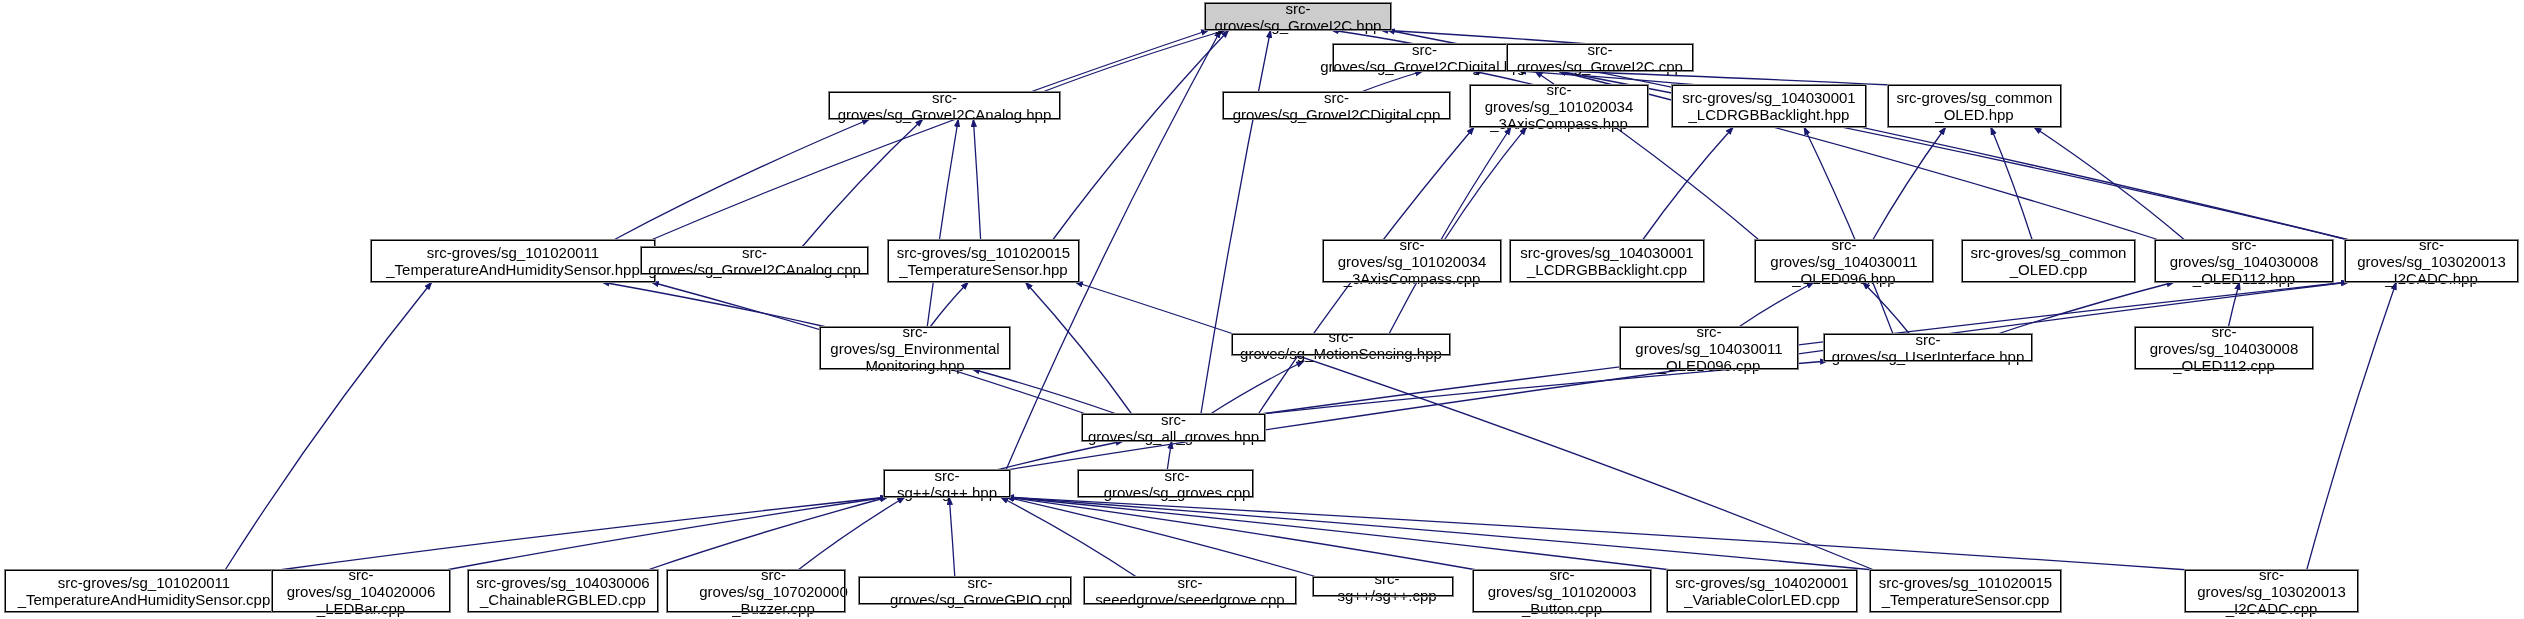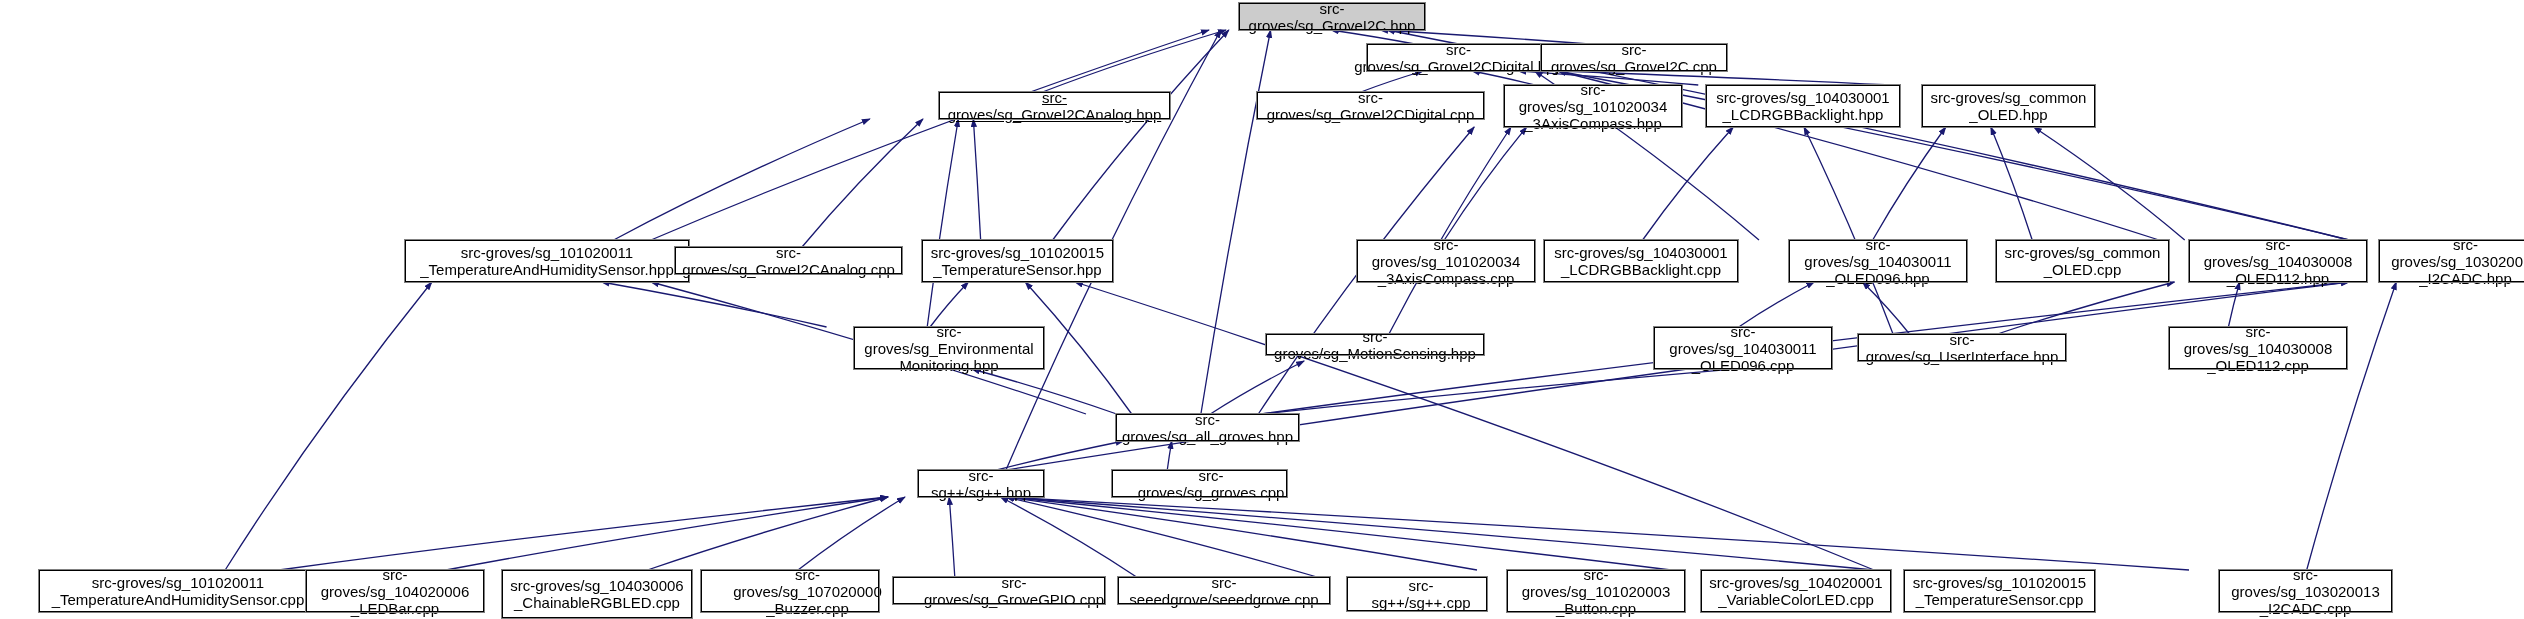--- a/index.html
+++ b/index.html
@@ -17,21 +17,20 @@
     background:#ffffff;
     border:1px solid #000000;
     outline:1px solid #808080;
     display:flex;align-items:center;justify-content:center;
     text-align:center;
     font-size:15px;
     line-height:17px;
     color:#000000;
     white-space:pre-line;
     padding:2px 6px;
-    margin-left:34px;
   }
   .node.root{
     background:#cccccc;
   }
 </style>
 </head>
 <body>
 
 <div id="canvas">
   <svg class="edges">
@@ -97,21 +96,21 @@
         <path d="M1477,570 Q1269.76,533.5 1006,497" fill="none" stroke="#191970" stroke-width="1.3" marker-end="url(#arrow)"></path>
         <path d="M1671,570 Q1378.4,533.5 1006,497" fill="none" stroke="#191970" stroke-width="1.3" marker-end="url(#arrow)"></path>
         <path d="M1874,570 Q1492.08,533.5 1006,497" fill="none" stroke="#191970" stroke-width="1.3" marker-end="url(#arrow)"></path>
         <path d="M2189,570 Q1668.48,533.5 1006,497" fill="none" stroke="#191970" stroke-width="1.3" marker-end="url(#arrow)"></path>
       </g>
   </svg>
   <div id="node-layer">
       <div class="node root" style="left: 1205px; top: 3px; width: 186px; height: 27px;">src-groves/sg_GroveI2C.hpp</div>
       <div class="node" style="left: 1333px; top: 44px; width: 183px; height: 27px;">src-groves/sg_GroveI2CDigital.hpp</div>
       <div class="node" style="left: 1507px; top: 44px; width: 186px; height: 27px;">src-groves/sg_GroveI2C.cpp</div>
-      <div class="node" style="left: 905px; top: 92px; width: 231px; height: 27px; text-decoration: underline;">src-groves/sg_GroveI2CAnalog.hpp</div>
+      <div class="node" style="left: 829px; top: 92px; width: 231px; height: 27px;">src-groves/sg_GroveI2CAnalog.hpp</div>
       <div class="node" style="left: 1223px; top: 92px; width: 227px; height: 27px;">src-groves/sg_GroveI2CDigital.cpp</div>
       <div class="node" style="left: 1470px; top: 85px; width: 178px; height: 42px;">src-groves/sg_101020034
 _3AxisCompass.hpp</div>
       <div class="node" style="left: 1672px; top: 85px; width: 194px; height: 42px;">src-groves/sg_104030001
 _LCDRGBBacklight.hpp</div>
       <div class="node" style="left: 1888px; top: 85px; width: 173px; height: 42px;">src-groves/sg_common
 _OLED.hpp</div>
       <div class="node" style="left: 371px; top: 240px; width: 284px; height: 42px;">src-groves/sg_101020011
 _TemperatureAndHumiditySensor.hpp</div>
       <div class="node" style="left: 641px; top: 247px; width: 227px; height: 27px;">src-groves/sg_GroveI2CAnalog.cpp</div>
@@ -137,27 +136,27 @@
       <div class="node" style="left: 1824px; top: 334px; width: 208px; height: 27px;">src-groves/sg_UserInterface.hpp</div>
       <div class="node" style="left: 2135px; top: 327px; width: 178px; height: 42px;">src-groves/sg_104030008
 _OLED112.cpp</div>
       <div class="node" style="left: 1082px; top: 414px; width: 183px; height: 27px;">src-groves/sg_all_groves.hpp</div>
       <div class="node" style="left: 884px; top: 470px; width: 126px; height: 27px;">src-sg++/sg++.hpp</div>
       <div class="node" style="left: 1078px; top: 470px; width: 175px; height: 27px; padding-left: 29px;">src-groves/sg_groves.cpp</div>
       <div class="node" style="left: 5px; top: 570px; width: 278px; height: 42px;">src-groves/sg_101020011
 _TemperatureAndHumiditySensor.cpp</div>
       <div class="node" style="left: 272px; top: 570px; width: 178px; height: 42px;">src-groves/sg_104020006
 _LEDBar.cpp</div>
-      <div class="node" style="left: 468px; top: 570px; width: 190px; height: 48px;">src-groves/sg_104030006
+      <div class="node" style="left: 468px; top: 570px; width: 190px; height: 42px;">src-groves/sg_104030006
 _ChainableRGBLED.cpp</div>
       <div class="node" style="left: 667px; top: 570px; width: 178px; height: 42px; padding-left: 41px;">src-groves/sg_107020000
 _Buzzer.cpp</div>
       <div class="node" style="left: 859px; top: 577px; width: 212px; height: 27px; padding-left: 36px;">src-groves/sg_GroveGPIO.cpp</div>
       <div class="node" style="left: 1084px; top: 577px; width: 212px; height: 27px;">src-seeedgrove/seeedgrove.cpp</div>
-      <div class="node" style="left: 1313px; top: 577px; width: 140px; height: 34px; padding-left: 14px;">src-sg++/sg++.cpp</div>
+      <div class="node" style="left: 1313px; top: 577px; width: 140px; height: 19px; padding-left: 14px;">src-sg++/sg++.cpp</div>
       <div class="node" style="left: 1473px; top: 570px; width: 178px; height: 42px;">src-groves/sg_101020003
 _Button.cpp</div>
       <div class="node" style="left: 1667px; top: 570px; width: 190px; height: 42px;">src-groves/sg_104020001
 _VariableColorLED.cpp</div>
       <div class="node" style="left: 1870px; top: 570px; width: 191px; height: 42px;">src-groves/sg_101020015
 _TemperatureSensor.cpp</div>
       <div class="node" style="left: 2185px; top: 570px; width: 173px; height: 42px;">src-groves/sg_103020013
 _I2CADC.cpp</div>
     </div>
 </div>

